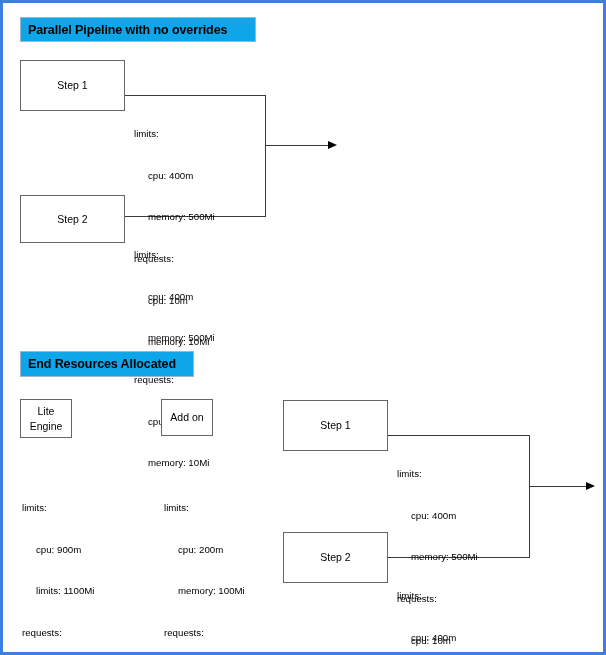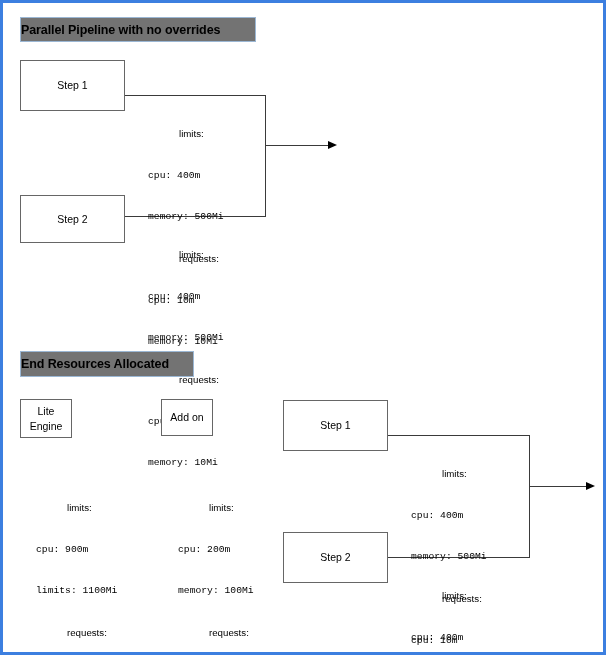--- a/index.html
+++ b/index.html
@@ -14,28 +14,29 @@
     position: relative;
     width: 606px;
     height: 655px;
     background: #ffffff;
     border: 3px solid #3c7fe0;
     box-sizing: border-box;
     overflow: hidden;
   }
   .section-banner {
     position: absolute;
-    background: #737373;
+    background: #0ea5e9;
     border: 1px solid #9bb7d4;
     box-sizing: border-box;
     font-size: 12.5px;
     font-weight: bold;
     color: #000000;
     display: flex;
     align-items: center;
+    padding-left: 7px;
     letter-spacing: -0.1px;
   }
   .node-box {
     position: absolute;
     background: #ffffff;
     border: 1.4px solid #666666;
     box-sizing: border-box;
     display: flex;
     align-items: center;
     justify-content: center;
@@ -46,22 +47,22 @@
     text-align: center;
   }
   .node-box .line2 { display: block; }
   .res-block {
     position: absolute;
     font-size: 9.7px;
     line-height: 13.9px;
     color: #000000;
     white-space: pre;
   }
-  .res-block .ind { padding-left: 14px; display: block; font-family: Liberation Mono, monospace; }
-  .res-block .key { display: block; margin-left: 45px; }
+  .res-block .ind { padding-left: 14px; display: block; }
+  .res-block .key { display: block; }
   .hline {
     position: absolute;
     background: #3a3a3a;
     height: 1.3px;
   }
   .vline {
     position: absolute;
     background: #3a3a3a;
     width: 1.3px;
   }

